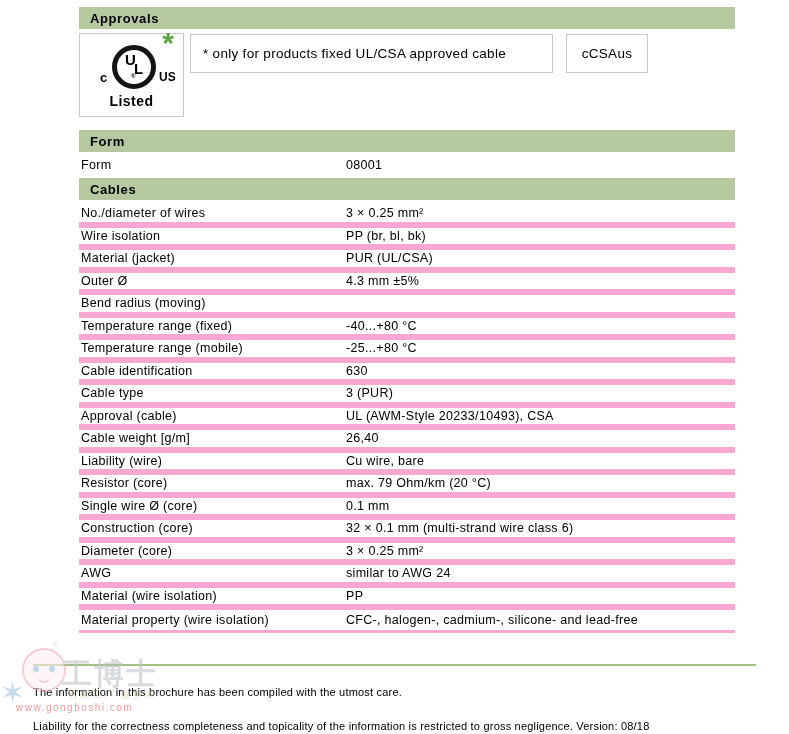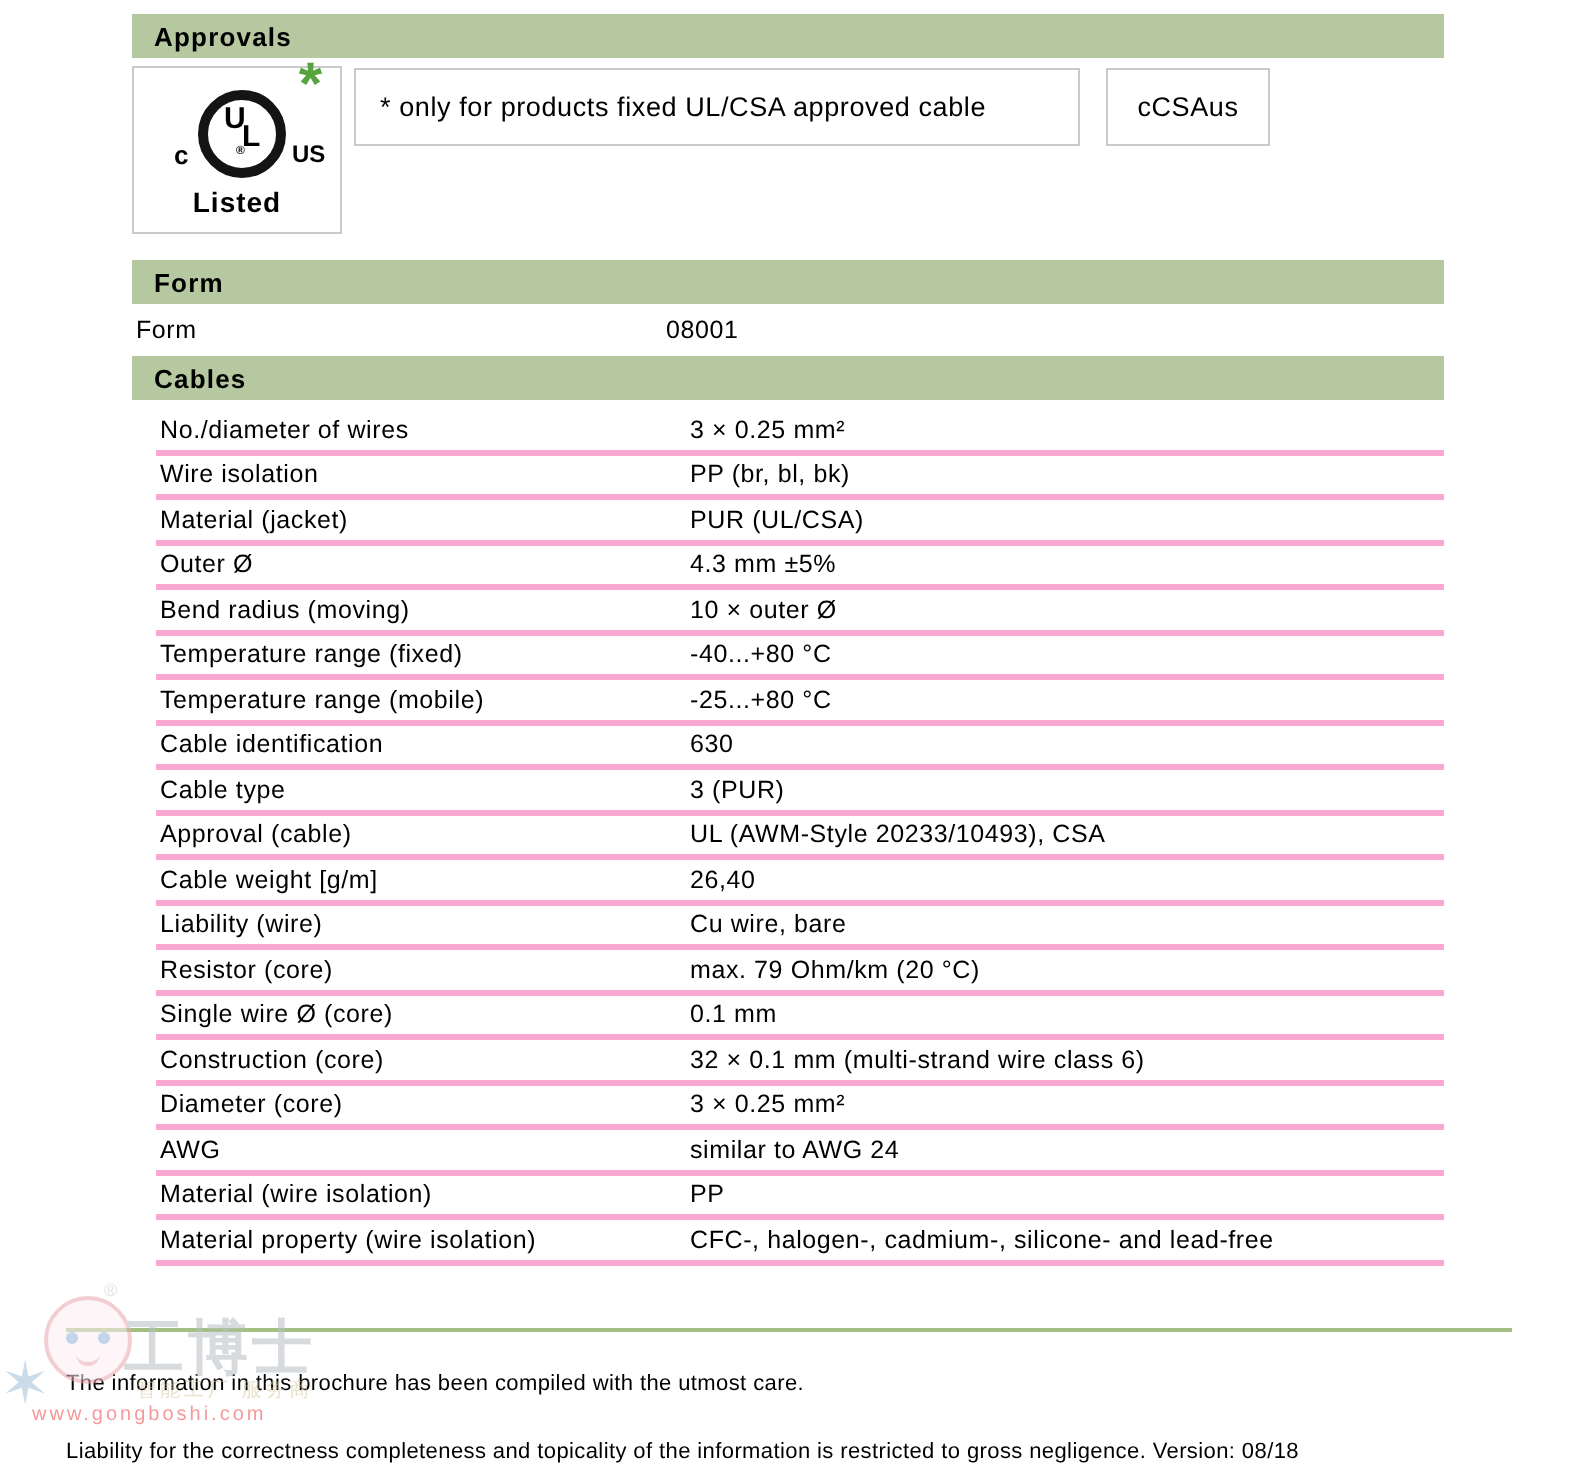--- a/index.html
+++ b/index.html
@@ -1,18 +1,18 @@
 <!DOCTYPE html>
 <html><head>
 <meta charset="utf-8">
 <style>
   * { margin:0; padding:0; box-sizing:border-box; }
   html,body { background:#ffffff; }
   body { font-family:"Liberation Sans","DejaVu Sans",sans-serif; color:#000; }
-  .page { position:relative; width:789px; height:734px; background:#fff; overflow:hidden; }
+  .page { position:relative; width:789px; height:734px; background:#fff; overflow:hidden;padding-left:13px; }
 
   .content { margin-left:66px; width:656px; padding-top:7px; }
 
   .section-bar {
     height:22px; background:#b5c8a0; display:flex; align-items:center;
     padding-left:11px; font-size:13px; font-weight:bold; letter-spacing:0.6px;
   }
 
   
   .approvals-row { position:relative; height:84px; margin-top:4px; }
@@ -35,21 +35,21 @@
   .ul-us { position:absolute; left:79px; top:36px; font-size:12px; font-weight:bold; }
   .ul-listed { position:absolute; left:0; right:0; top:59px; text-align:center;
     font-size:14px; font-weight:bold; letter-spacing:0.5px; }
 
   
   .form-bar { margin-top:13px; }
   .spec-row { display:flex; align-items:center; height:26px; font-size:12.5px; letter-spacing:0.3px; }
   .cell-label { width:267px; flex:0 0 267px; padding-left:2px; }
   .cell-value { flex:1; }
   .spec-table { margin-top:5px; }
-  .spec-table .spec-row { height:22.5px; border-bottom:3px solid #f9a8d4;margin-left:12px; }
+  .spec-table .spec-row { height:22.5px; border-bottom:6px solid #f9a8d4; }
   .spec-table .spec-row:last-child { border-bottom-width:3px; }
 
   
   .footer { position:absolute; left:33px; top:664px; width:723px; font-size:11px; }
   .f-line { height:2px; background:#a3c083; }
   .f-info { margin-top:20px; line-height:13.5px; letter-spacing:0.2px; }
   .f-line2 { margin-top:4px; }
   .f-contact { margin-top:3px; line-height:12.5px; font-weight:bold; letter-spacing:0.2px; }
 
   
@@ -124,21 +124,20 @@
     <div class="cell-value">PUR (UL/CSA)</div>
   </div>
 
   <div class="spec-row">
     <div class="cell-label">Outer Ø</div>
     <div class="cell-value">4.3 mm ±5%</div>
   </div>
 
   <div class="spec-row">
     <div class="cell-label">Bend radius (moving)</div>
-    <div class="cell-value">10 × outer Ø</div>
   </div>
 
   <div class="spec-row">
     <div class="cell-label">Temperature range (fixed)</div>
     <div class="cell-value">-40...+80 °C</div>
   </div>
 
   <div class="spec-row">
     <div class="cell-label">Temperature range (mobile)</div>
     <div class="cell-value">-25...+80 °C</div>

